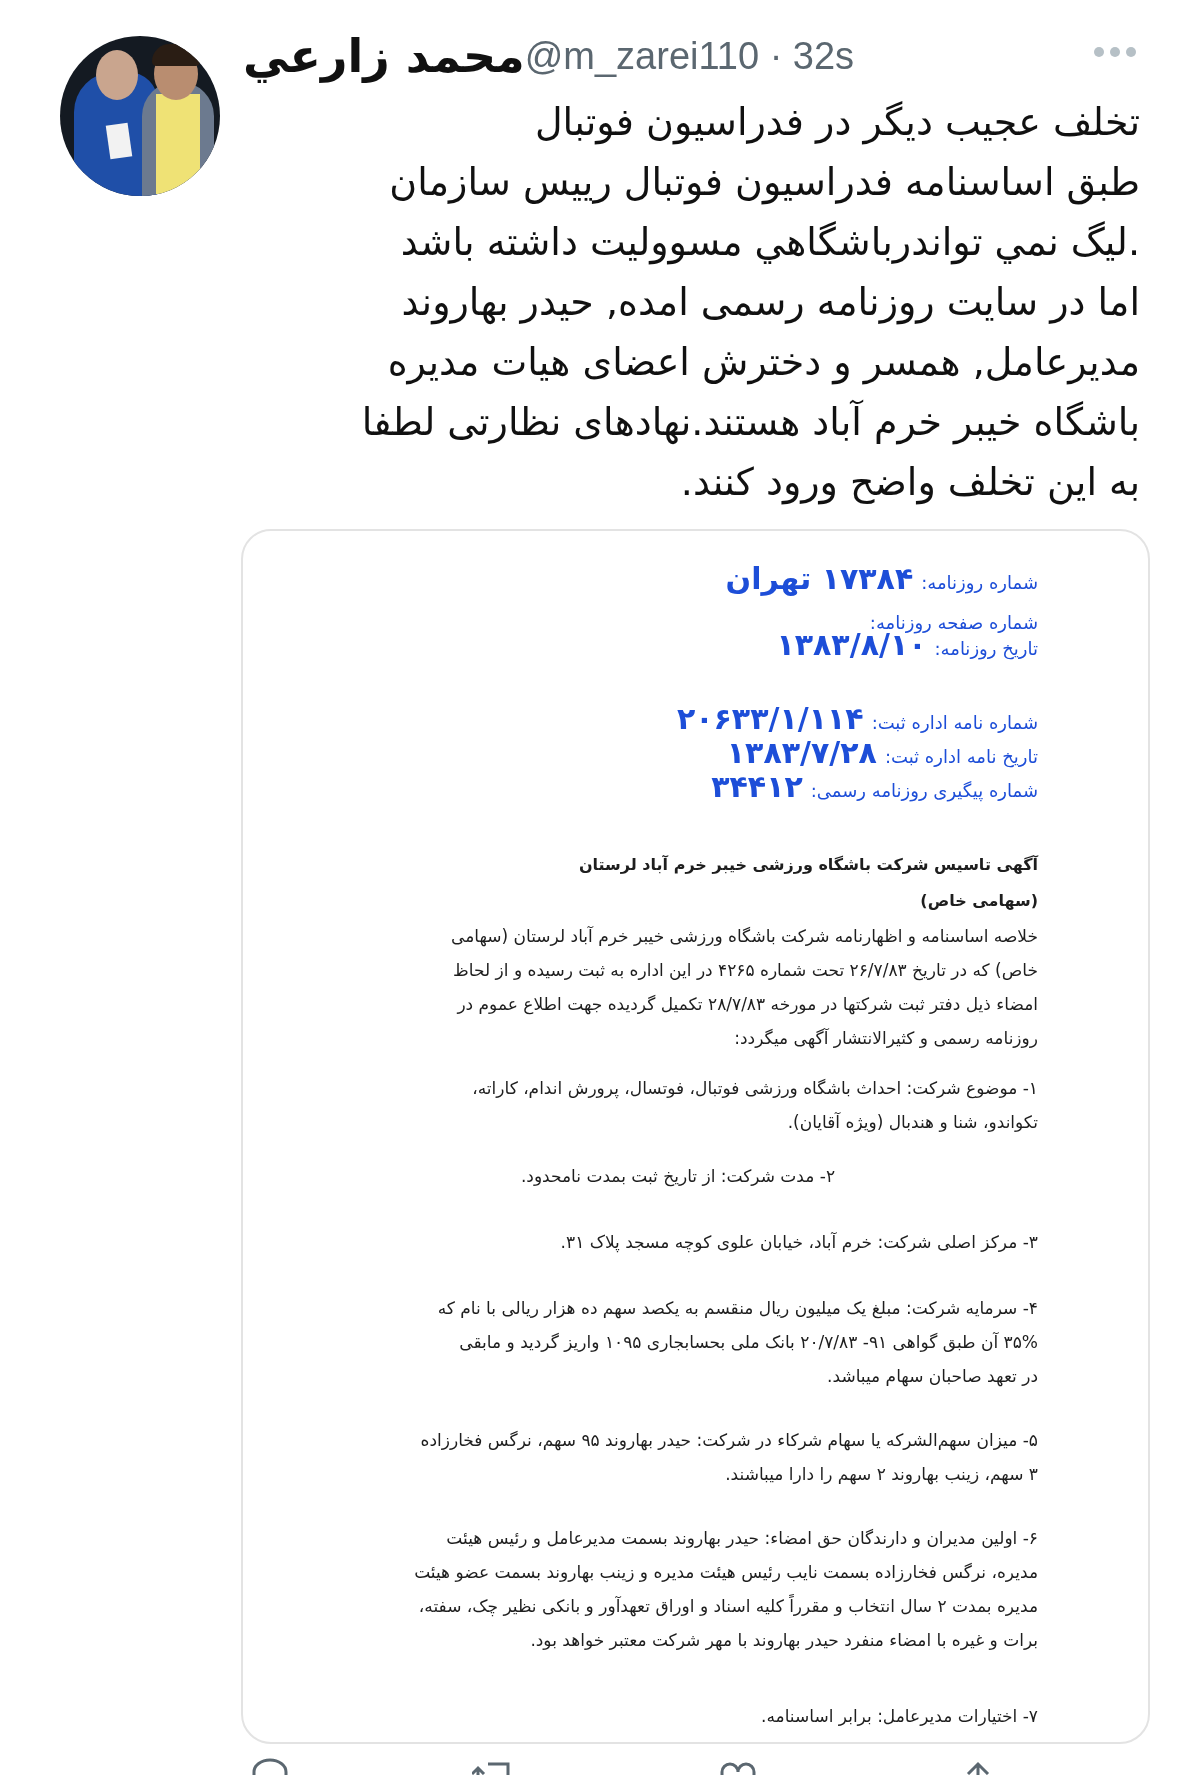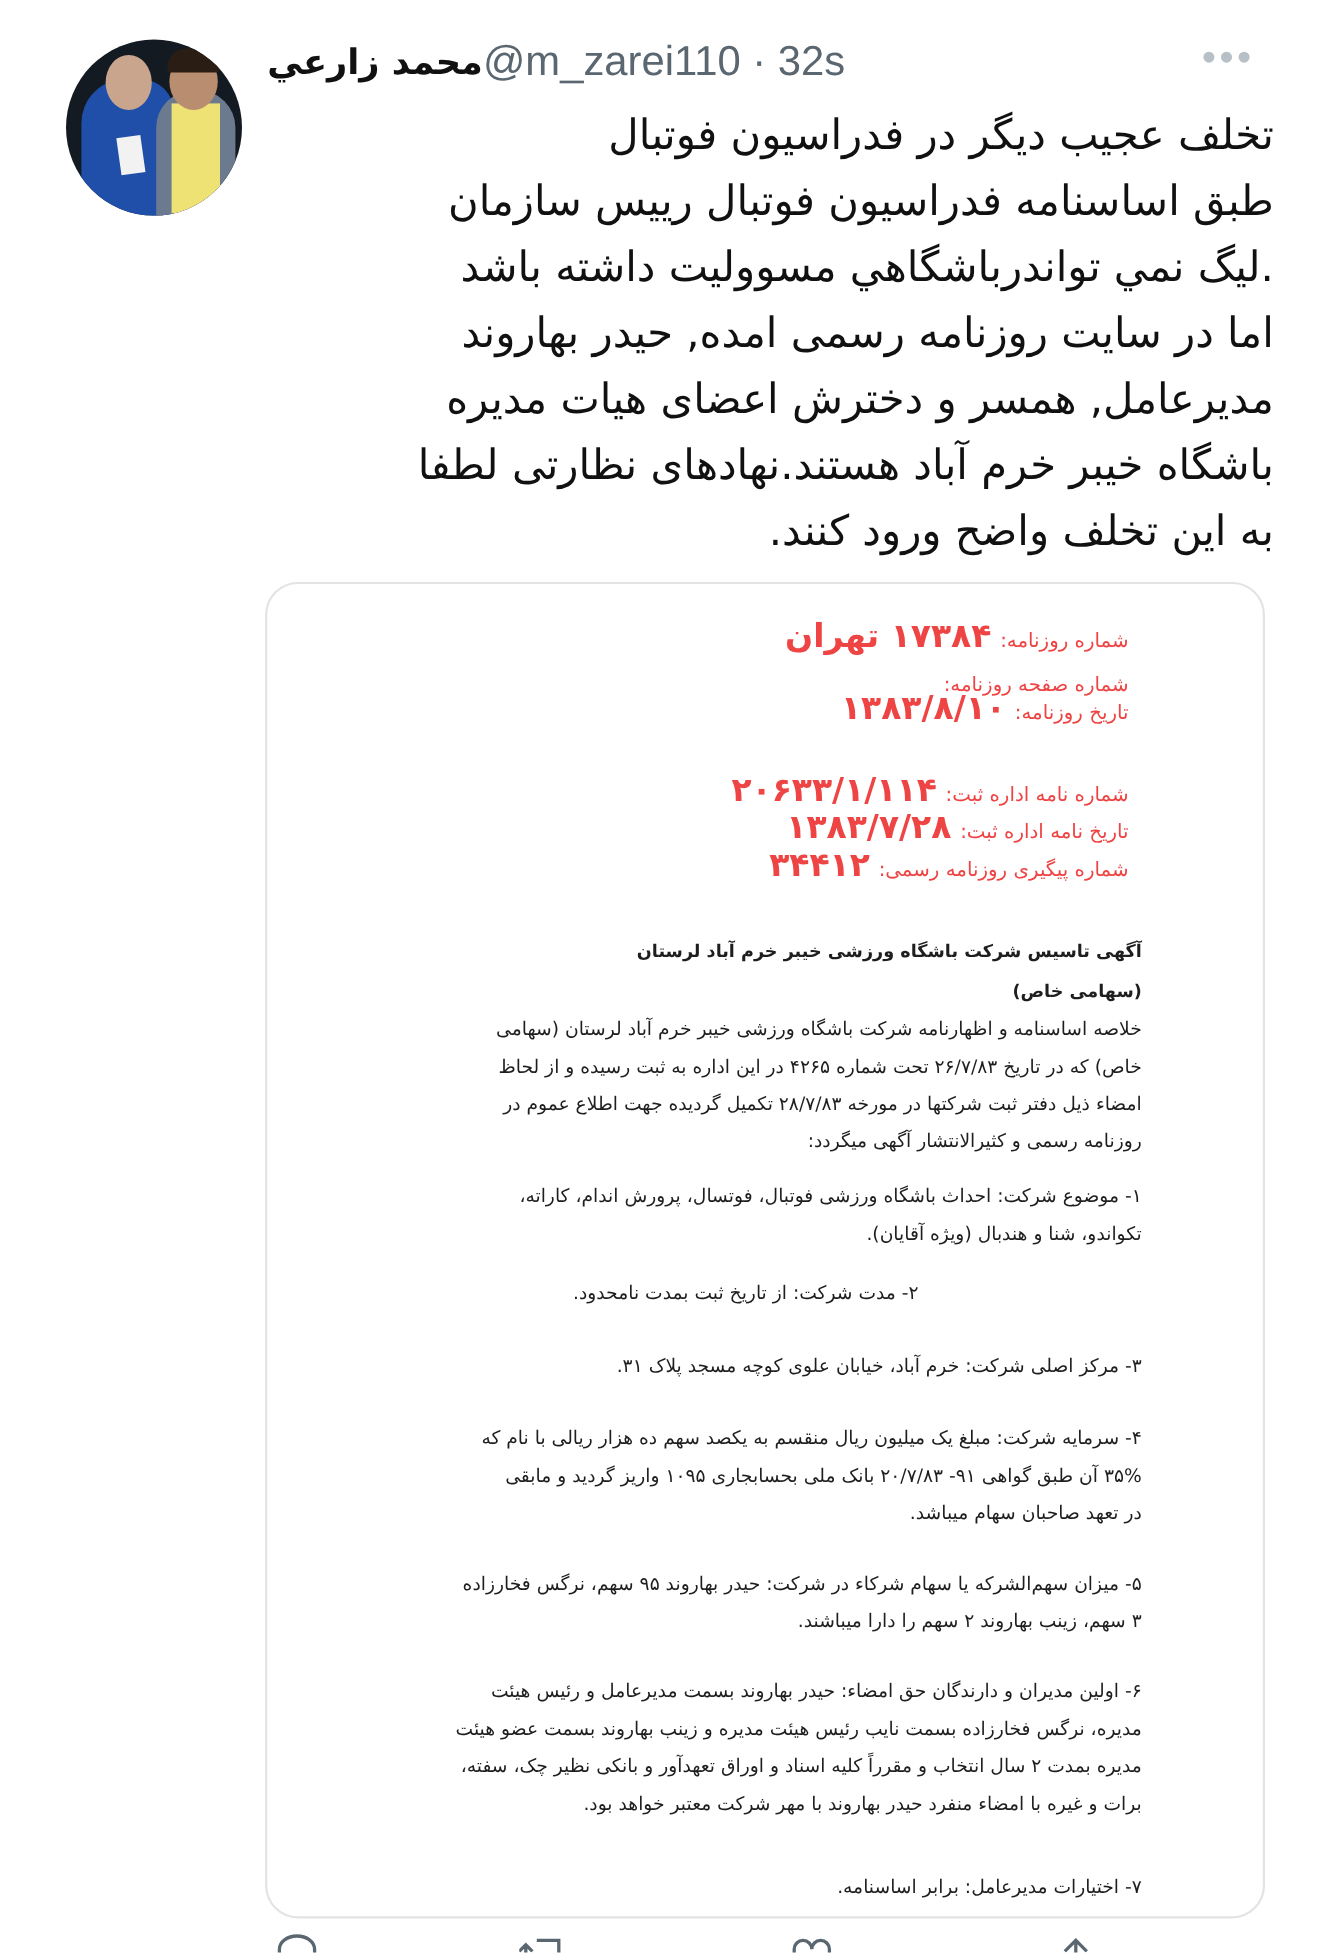--- a/index.html
+++ b/index.html
@@ -17,45 +17,45 @@
   .avatar .p1b { position:absolute; left:48px; top:88px; width:22px; height:34px; background:#f2f2f2; transform:rotate(-8deg); }
   .avatar .p2 { position:absolute; left:82px; top:46px; width:72px; height:130px; background:#6c7a8f; border-radius:34px 34px 0 0; }
   .avatar .p2s { position:absolute; left:96px; top:58px; width:44px; height:100px; background:#efe275; }
   .avatar .p2h { position:absolute; left:94px; top:12px; width:44px; height:52px; background:#b98d70; border-radius:50%; }
   .avatar .p2hair { position:absolute; left:92px; top:8px; width:48px; height:22px; background:#2a1d14; border-radius:24px 24px 6px 6px; }
 
   .header {
     position:absolute; left:243px; top:28px; height:56px;
     display:flex; align-items:center; white-space:nowrap;
   }
-  .name { font-weight:bold; font-size:32px; color:#111; direction:rtl; font-family:"DejaVu Sans", sans-serif; }
+  .name { font-weight:bold; font-size:46px; color:#111; direction:rtl; font-family:"DejaVu Sans", sans-serif; }
   .handle { font-size:38px; color:#5b6770; margin-left:0; font-family:"Liberation Sans", sans-serif; }
   .more {
     position:absolute; left:1094px; top:47px; display:flex; gap:6px;
   }
   .more span { width:10px; height:10px; border-radius:50%; background:#b6c0c6; display:block; }
 
   .tweet-text {
-    position:absolute; right:42px; top:92px; width:920px;
+    position:absolute; right:60px; top:92px; width:920px;
     direction:rtl; text-align:right;
     font-family:"DejaVu Sans", sans-serif; font-size:38px; line-height:60px; color:#111;
   }
   .tweet-text div { white-space:nowrap; }
 
   .card {
     position:absolute; left:241px; top:529px; width:909px; height:1215px;
     border:2px solid #e3e3e3; border-radius:30px; box-sizing:border-box; overflow:hidden;
     background:#fff;
   }
   .doc {
     position:absolute; right:110px; top:0; width:760px;
     direction:rtl; text-align:right; color:#1e1e1e;
     font-family:"DejaVu Sans", sans-serif;
   }
-  .meta-line { position:absolute; right:12px; white-space:nowrap; font-size:18px; color:#ef4444; }
+  .meta-line { position:absolute; right:0; white-space:nowrap; font-size:18px; color:#1d4ed8; }
   .meta-line .val { font-weight:bold; font-size:30px; margin-right:8px; letter-spacing:2px; }
   .ann-title { position:absolute; right:0; top:316px; font-weight:bold; font-size:16px; line-height:36px; white-space:nowrap; }
   .para { position:absolute; right:0; font-size:17px; line-height:34px; width:720px; }
   .para div { white-space:nowrap; }
 
   .actions {
     position:absolute; left:240px; top:1758px; width:760px; height:20px;
   }
   .act { position:absolute; top:0; width:44px; height:30px; }
   .act svg { display:block; }

